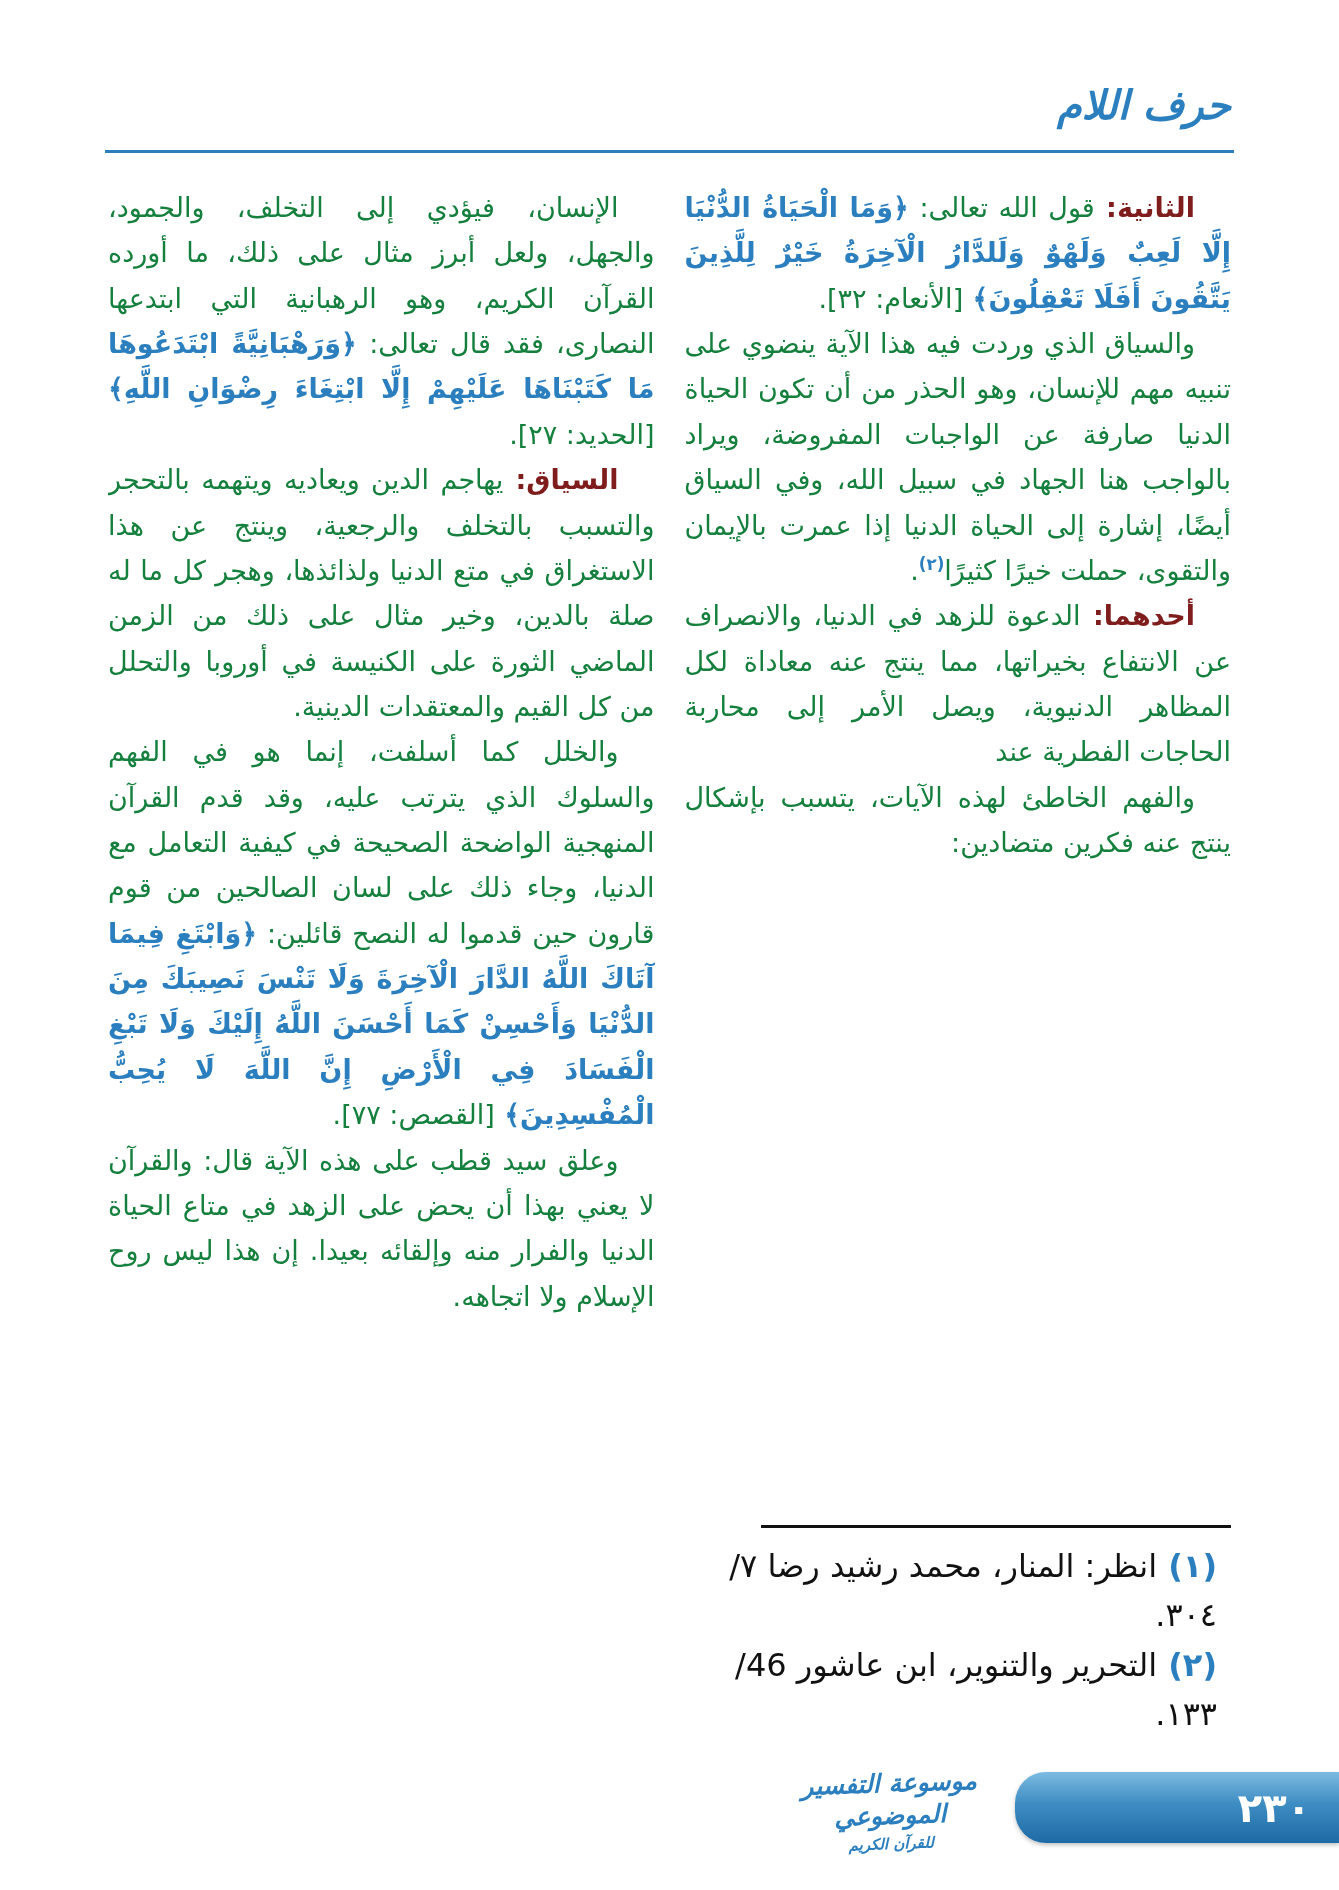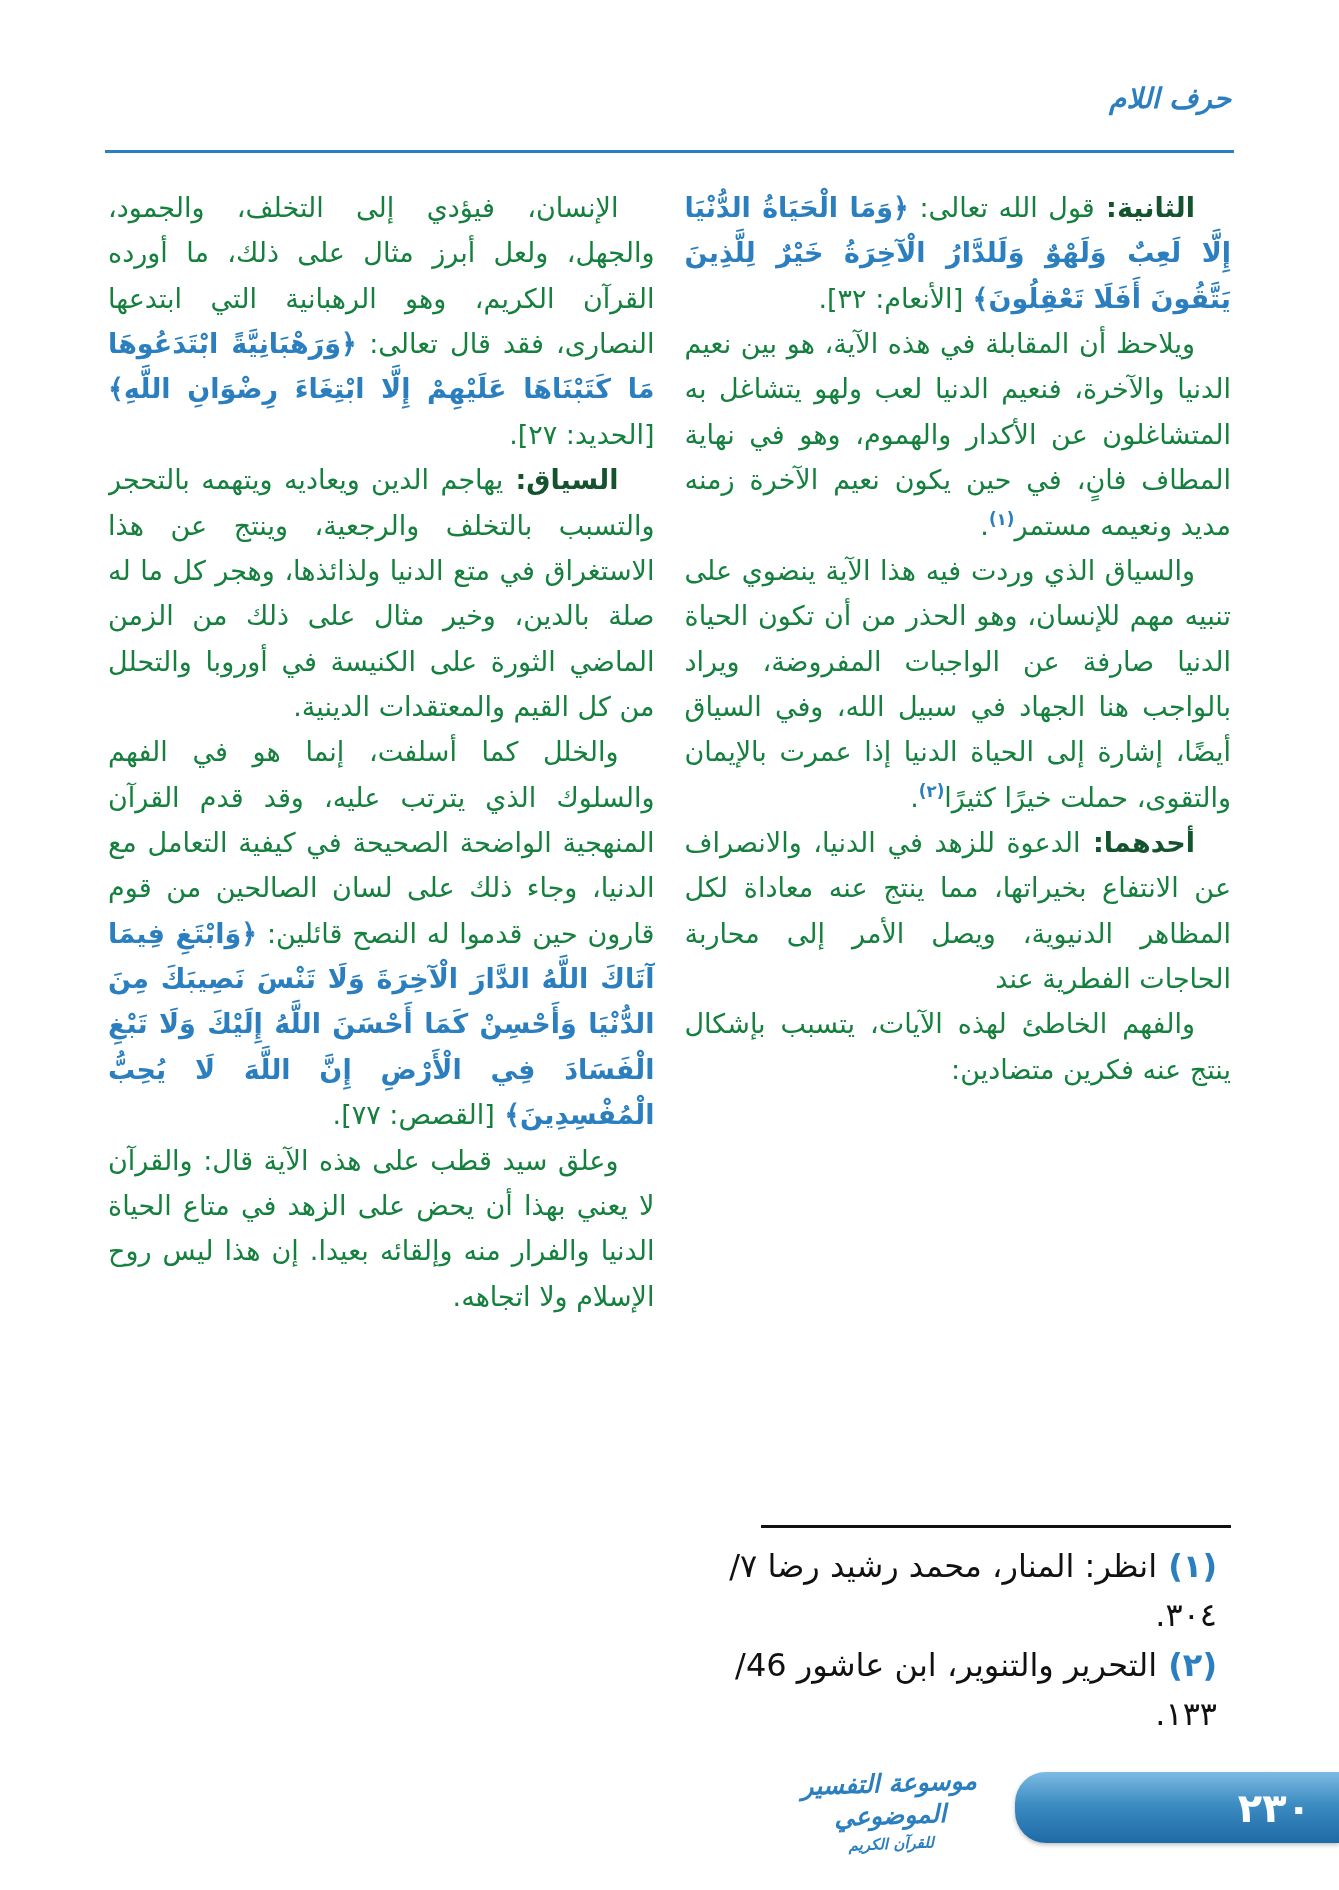--- a/index.html
+++ b/index.html
@@ -9,21 +9,21 @@
     margin:0 auto;
     background:#ffffff;
     direction:rtl;
     font-family:"DejaVu Sans", sans-serif;
     color:#111111;
     overflow:hidden;
   }
   
   .header-title {
     position:absolute; top:82px; right:108px;
-    color:#2b7fbe; font-size:28px; font-weight:bold; font-style:italic;
+    color:#2b7fbe; font-size:40px; font-weight:bold; font-style:italic;
     letter-spacing:1px;
   }
   .header-rule {
     position:absolute; top:150px; left:105px; right:105px;
     height:3px; background:#2b7fbe;
   }
   
   .content {
     position:absolute; top:185px; right:108px; left:108px;
     height:1555px;
@@ -31,21 +31,21 @@
     overflow:hidden;
   }
   .column { flex:1 1 0; display:flex; flex-direction:column; }
   .paras p {
     margin:0; padding:0;
     font-size:27px; line-height:1.68;
     text-align:justify;
     text-indent:36px;
   }
   .seg-normal { color:#15803d; }
-  .seg-lead { color:#14532d; font-weight:bold; }
+  .seg-lead { color:#7f1d1d; font-weight:bold; }
   .seg-quran { color:#2b7fbe; font-weight:bold; }
   .seg-footref {
     color:#2b7fbe; font-weight:bold;
     font-size:0.62em; vertical-align:super;
   }
   
   .footnotes { margin-top:auto; padding-top:8px; }
   .footnote-rule { width:470px; height:3px; background:#111111; margin-bottom:14px; }
   .footnote {
     font-size:32px; line-height:1.55; text-align:right;
@@ -77,21 +77,20 @@
 <div class="page">
 
   <div class="header-title">حرف اللام</div>
   <div class="header-rule"></div>
 
   <div class="content">
 
     <div class="column column-right">
       <div class="paras">
           <p><span class="seg-lead">الثانية: </span><span class="seg-normal">قول الله تعالى: </span><span class="seg-quran">﴿وَمَا الْحَيَاةُ الدُّنْيَا إِلَّا لَعِبٌ وَلَهْوٌ وَلَلدَّارُ الْآخِرَةُ خَيْرٌ لِلَّذِينَ يَتَّقُونَ أَفَلَا تَعْقِلُونَ﴾ </span><span class="seg-normal">[الأنعام: ٣٢].</span></p>
-          <p><span class="seg-normal">ويلاحظ أن المقابلة في هذه الآية، هو بين نعيم الدنيا والآخرة، فنعيم الدنيا لعب ولهو يتشاغل به المتشاغلون عن الأكدار والهموم، وهو في نهاية المطاف فانٍ، في حين يكون نعيم الآخرة زمنه مديد ونعيمه مستمر</span><span class="seg-footref">(١)</span><span class="seg-normal">.</span></p>
           <p><span class="seg-normal">والسياق الذي وردت فيه هذا الآية ينضوي على تنبيه مهم للإنسان، وهو الحذر من أن تكون الحياة الدنيا صارفة عن الواجبات المفروضة، ويراد بالواجب هنا الجهاد في سبيل الله، وفي السياق أيضًا، إشارة إلى الحياة الدنيا إذا عمرت بالإيمان والتقوى، حملت خيرًا كثيرًا</span><span class="seg-footref">(٢)</span><span class="seg-normal">.</span></p>
           <p><span class="seg-lead">أحدهما: </span><span class="seg-normal">الدعوة للزهد في الدنيا، والانصراف عن الانتفاع بخيراتها، مما ينتج عنه معاداة لكل المظاهر الدنيوية، ويصل الأمر إلى محاربة الحاجات الفطرية عند</span></p>
           <p><span class="seg-normal">والفهم الخاطئ لهذه الآيات، يتسبب بإشكال ينتج عنه فكرين متضادين:</span></p>
         </div>
       <div class="footnotes">
         <div class="footnote-rule"></div>
         <div class="footnote-list">
             <div class="footnote"><span class="fn-marker">(١) </span><span>انظر: المنار، محمد رشيد رضا ٧/ ٣٠٤.</span></div>
             <div class="footnote"><span class="fn-marker">(٢) </span><span>التحرير والتنوير، ابن عاشور 46/ ١٣٣.</span></div>
           </div>

